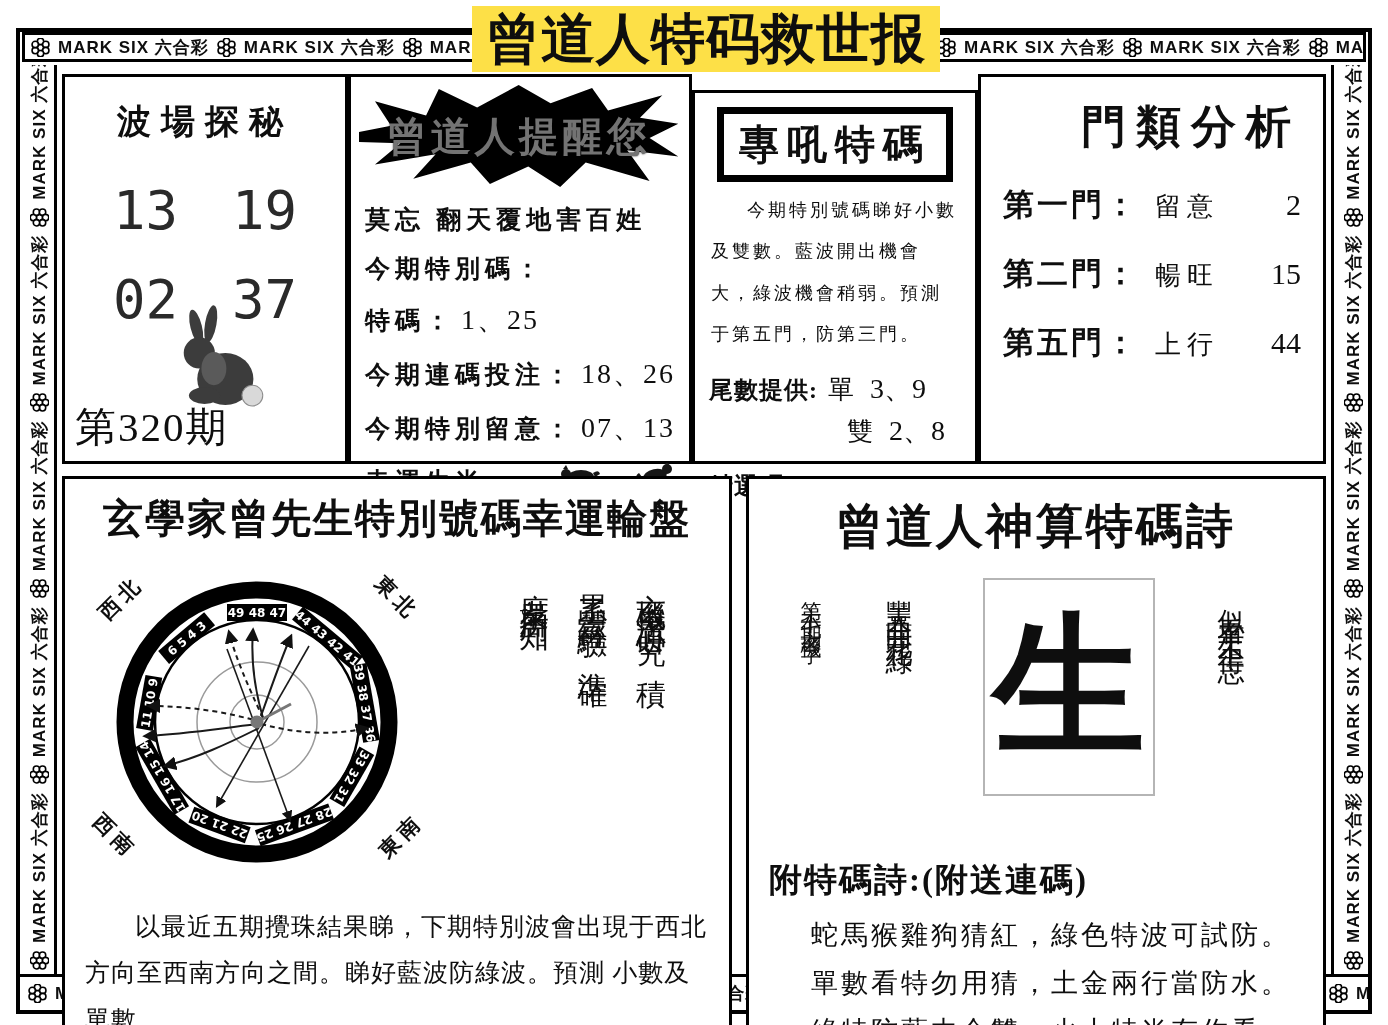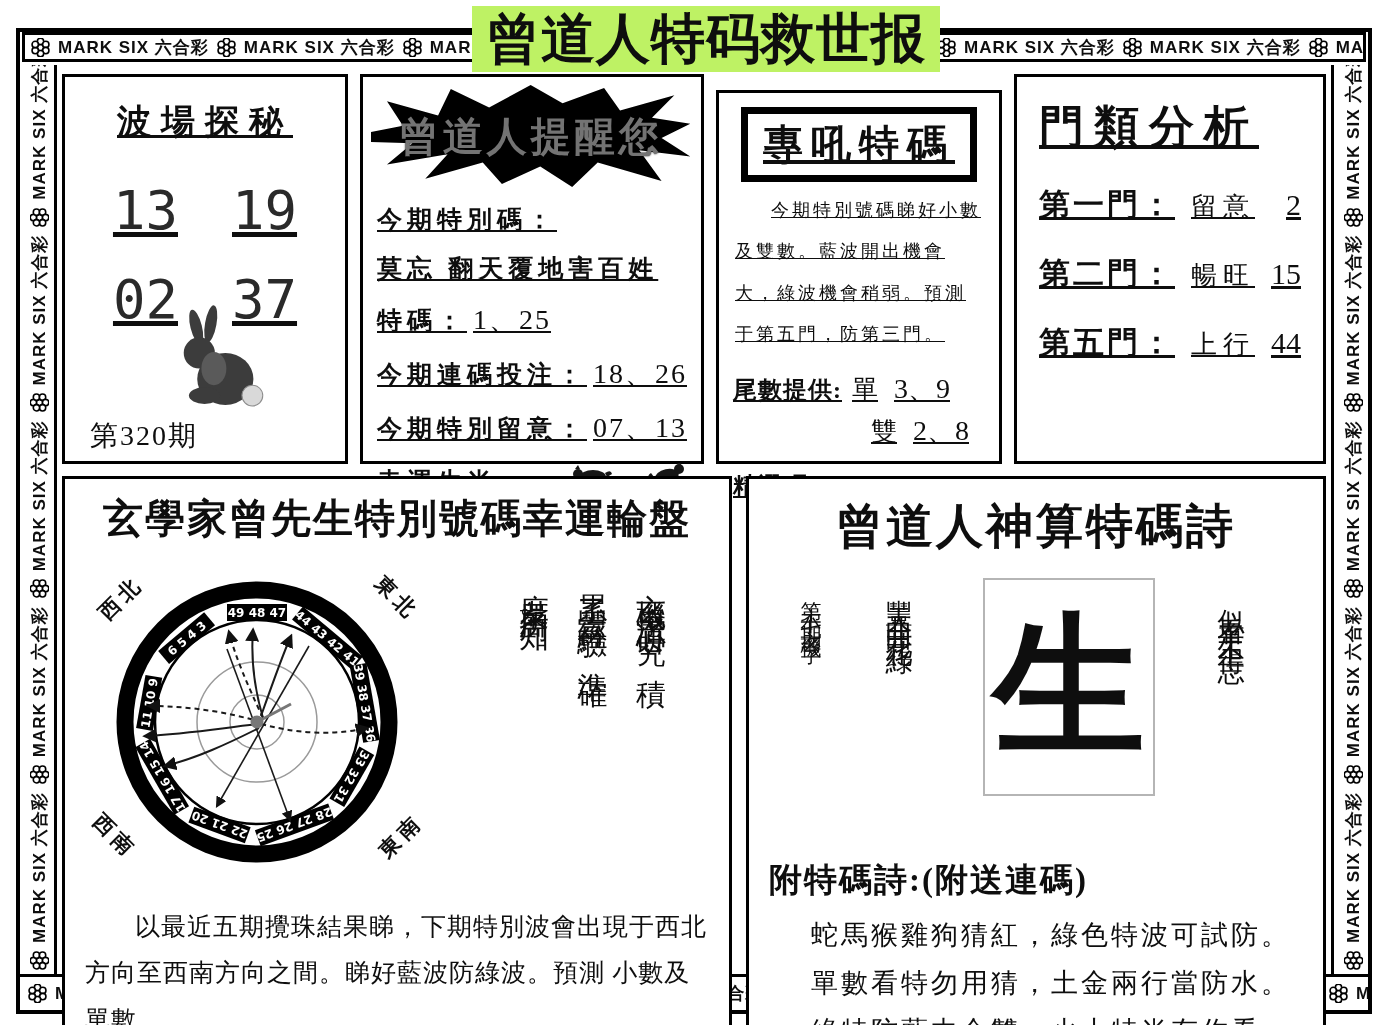--- a/index.html
+++ b/index.html
@@ -6,40 +6,40 @@
     font-family:"Liberation Serif","DejaVu Serif",serif;color:#0e0e0e;}
   .page{position:relative;width:1372px;height:1025px;background:#fff;border-radius:11px;}
   .outer{position:absolute;left:16px;top:28px;width:1356px;height:986px;border:4px solid #000;box-sizing:border-box;background:#fff;}
   
   .bu{font-family:"Liberation Sans",sans-serif;font-weight:bold;font-size:17px;white-space:nowrap;letter-spacing:1px;}
   .fl{width:19px;height:19px;flex:0 0 auto;}
   .top-band{position:absolute;left:0;top:0;right:0;height:36px;}
   .band-seg{position:absolute;top:0;height:30px;border:3px solid #000;display:flex;align-items:center;gap:8px;padding:0 6px;overflow:hidden;background:#fff;box-sizing:border-box;}
   .seg-left{left:2px;width:516px;}
   .seg-right{right:2px;width:438px;}
-  .main-title{position:absolute;left:452px;top:-26px;width:468px;height:66px;background:#bef264;z-index:5;
+  .main-title{position:absolute;left:452px;top:-26px;width:468px;height:66px;background:#fde047;z-index:5;
     font-size:54px;font-weight:bold;text-align:center;line-height:66px;letter-spacing:1px;white-space:nowrap;}
   .vband{position:absolute;top:33px;bottom:36px;width:34px;overflow:hidden;background:#fff;}
   .vband-left{left:0;border-right:3px solid #000;}
   .vband-right{right:0;border-left:3px solid #000;}
   .vstrip{position:absolute;top:100%;left:2px;width:918px;height:34px;transform:rotate(-90deg);transform-origin:top left;
     display:flex;align-items:center;gap:8px;padding-left:4px;}
   .bottom-band{position:absolute;left:0;right:0;bottom:0;height:36px;border-top:3px solid #000;display:flex;align-items:center;gap:8px;padding:0 8px;overflow:hidden;box-sizing:border-box;}
   
   .content{position:absolute;left:34px;right:34px;top:36px;bottom:36px;padding:6px 8px;display:flex;flex-direction:column;gap:12px;box-sizing:border-box;}
-  .row1{display:flex;gap:12px;height:390px;text-decoration:underline;}
+  .row1{display:flex;height:390px;}
   .row2{display:flex;gap:14px;flex:1;}
   .panel{border:3px solid #000;box-sizing:border-box;background:#fff;position:relative;}
   
   .b1{width:286px;}
   .b1-title{text-align:center;font-size:34px;font-weight:bold;letter-spacing:10px;margin-top:22px;}
   .b1-nums{margin-top:34px;display:flex;flex-direction:column;gap:26px;align-items:center;}
   .numrow{display:flex;gap:54px;font-family:"DejaVu Sans Mono",monospace;font-size:54px;color:#2a2a2a;}
   .rabbit{position:absolute;left:100px;top:218px;}
-  .b1-issue{position:absolute;left:25px;bottom:6px;font-size:28px;letter-spacing:2px;}
+  .b1-issue{position:absolute;left:10px;bottom:6px;font-size:41px;letter-spacing:2px;}
   
   .b2{width:344px;padding:6px 14px;}
   .burst{position:relative;width:103%;height:102px;margin:2px -6px 4px;}
   .burst-bg{position:absolute;inset:0;background:#000;
     clip-path:polygon(0% 46%,10% 40%,5% 16%,21% 30%,25% 4%,37% 22%,50% 0%,60% 18%,73% 3%,78% 25%,95% 10%,88% 32%,100% 38%,91% 52%,100% 70%,84% 64%,91% 94%,71% 76%,63% 100%,53% 80%,41% 97%,35% 76%,17% 92%,24% 68%,5% 78%,13% 57%,0% 56%);}
   .burst-label{position:absolute;inset:0;display:flex;align-items:center;justify-content:center;
     color:#737373;font-size:40px;font-weight:bold;letter-spacing:4px;text-shadow:0 0 2px #000;}
   .r-line{display:flex;align-items:baseline;margin-top:16px;}
   .r-label{font-weight:bold;font-size:25px;letter-spacing:5px;white-space:nowrap;}
   .r-value{font-size:28px;margin-left:6px;letter-spacing:2px;white-space:nowrap;}
@@ -51,21 +51,21 @@
   .zh-par{font-size:18px;line-height:2.3;letter-spacing:3px;text-indent:2em;margin:4px 2px 0;}
   .zh-tails{margin-top:14px;font-size:24px;}
   .zh-row{display:flex;align-items:baseline;}
   .zh-lab{font-weight:bold;font-size:24px;letter-spacing:1px;white-space:nowrap;}
   .zh-odd{margin-left:10px;font-size:26px;}
   .zh-val{margin-left:16px;font-size:28px;}
   .zh-row2{margin-left:128px;margin-top:4px;}
   .zh-sel{margin-top:16px;}
   
   .b4{flex:1;padding:14px 22px;}
-  .b4-title{text-align:left;font-size:45px;font-weight:bold;letter-spacing:10px;margin-top:6px;}
+  .b4-title{text-align:right;font-size:45px;font-weight:bold;letter-spacing:10px;margin-top:6px;}
   .m-row{display:flex;align-items:baseline;margin-top:27px;}
   .m-label{font-weight:bold;font-size:31px;letter-spacing:3px;white-space:nowrap;}
   .m-state{font-size:26px;margin-left:16px;letter-spacing:6px;}
   .m-val{margin-left:auto;font-size:30px;}
   
   .b5{width:670px;padding:8px 12px;}
   .b5-title{text-align:center;font-size:40px;font-weight:bold;letter-spacing:2px;margin-top:4px;}
   .wheel-area{display:flex;margin-top:8px;}
   .wheel{position:relative;width:360px;height:330px;flex:0 0 auto;}
   .cp{position:absolute;font-size:21px;font-weight:bold;letter-spacing:5px;white-space:nowrap;}
@@ -263,24 +263,24 @@
           </svg>
           <div class="b1-issue">第320期</div>
         </div>
 
         <div class="panel b2">
           <div class="burst">
             <div class="burst-bg"></div>
             <div class="burst-label">曾道人提醒您</div>
           </div>
           <div class="r-line">
+            <span class="r-label">莫忘 翻天覆地害百姓</span>
+          </div>
+          <div class="r-line">
             <span class="r-label">今期特別碼：</span>
-          </div>
-          <div class="r-line">
-            <span class="r-label">莫忘 翻天覆地害百姓</span>
           </div>
           <div class="r-line">
             <span class="r-label">特碼：</span>
             <span class="r-value">1、25</span>
           </div>
           <div class="r-line">
             <span class="r-label">今期連碼投注：</span>
             <span class="r-value">18、26</span>
           </div>
           <div class="r-line">

